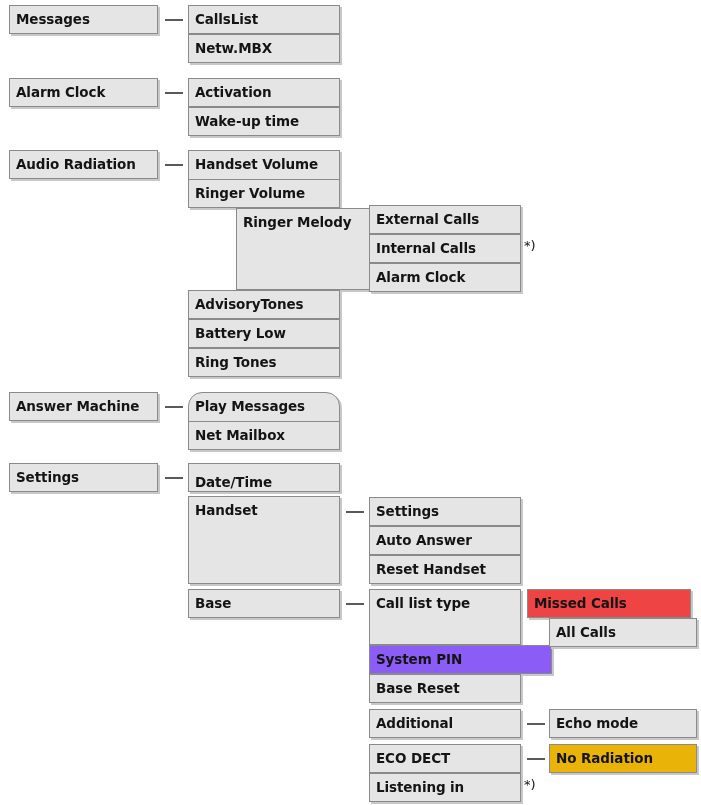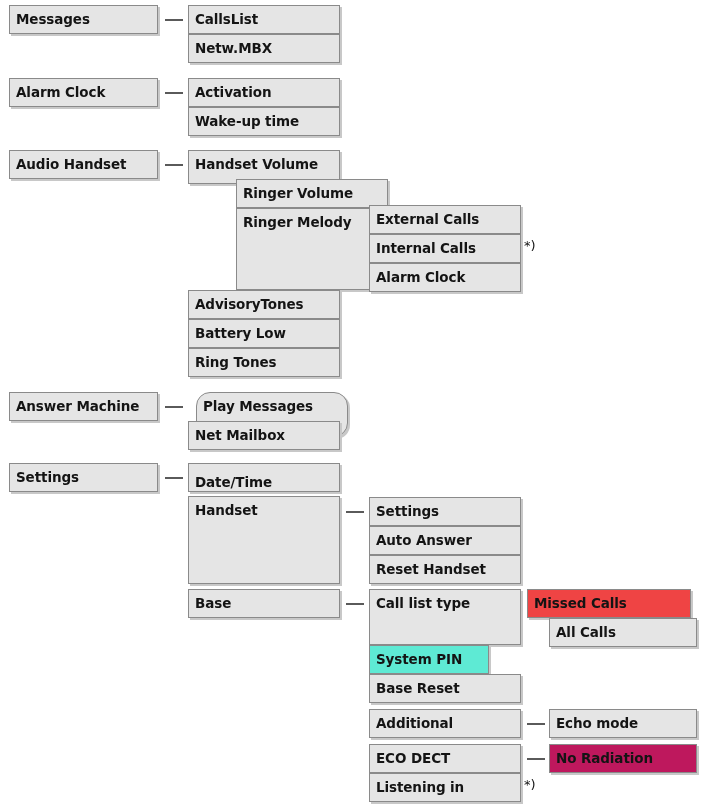--- a/index.html
+++ b/index.html
@@ -81,26 +81,26 @@
     <div class="node" style="left: 9px; top: 78px; width: 149px; height: 29px; background: rgb(229, 229, 229); border-color: rgb(138, 138, 138); box-shadow: rgb(200, 200, 200) 2px 2px 0px 0px;">
       <span class="node-label" style="color: rgb(20, 20, 20);">Alarm Clock</span>
     </div>
     <div class="node" style="left: 188px; top: 78px; width: 152px; height: 29px; background: rgb(229, 229, 229); border-color: rgb(138, 138, 138); box-shadow: rgb(200, 200, 200) 2px 2px 0px 0px;">
       <span class="node-label" style="color: rgb(20, 20, 20);">Activation</span>
     </div>
     <div class="node" style="left: 188px; top: 107px; width: 152px; height: 29px; background: rgb(229, 229, 229); border-color: rgb(138, 138, 138); box-shadow: rgb(200, 200, 200) 2px 2px 0px 0px;">
       <span class="node-label" style="color: rgb(20, 20, 20);">Wake-up time</span>
     </div>
     <div class="node" style="left: 9px; top: 150px; width: 149px; height: 29px; background: rgb(229, 229, 229); border-color: rgb(138, 138, 138); box-shadow: rgb(200, 200, 200) 2px 2px 0px 0px;">
-      <span class="node-label" style="color: rgb(20, 20, 20);">Audio Handset</span>
+      <span class="node-label" style="color: rgb(20, 20, 20);">Audio Radiation</span>
     </div>
     <div class="node" style="left: 188px; top: 150px; width: 152px; height: 34px; background: rgb(229, 229, 229); border-color: rgb(138, 138, 138); box-shadow: rgb(200, 200, 200) 2px 2px 0px 0px;">
       <span class="node-label" style="color: rgb(20, 20, 20);">Handset Volume</span>
     </div>
-    <div class="node" style="left: 188px; top: 179px; width: 152px; height: 29px; background: rgb(229, 229, 229); border-color: rgb(138, 138, 138); box-shadow: rgb(200, 200, 200) 2px 2px 0px 0px; margin-left: 48px;">
+    <div class="node" style="left: 188px; top: 179px; width: 152px; height: 29px; background: rgb(229, 229, 229); border-color: rgb(138, 138, 138); box-shadow: rgb(200, 200, 200) 2px 2px 0px 0px;">
       <span class="node-label" style="color: rgb(20, 20, 20);">Ringer Volume</span>
     </div>
     <div class="node" style="left: 188px; top: 208px; width: 152px; height: 82px; background: rgb(229, 229, 229); border-color: rgb(138, 138, 138); box-shadow: rgb(200, 200, 200) 2px 2px 0px 0px; margin-left: 48px;">
       <span class="node-label" style="color: rgb(20, 20, 20);">Ringer Melody</span>
     </div>
     <div class="node" style="left: 188px; top: 290px; width: 152px; height: 29px; background: rgb(229, 229, 229); border-color: rgb(138, 138, 138); box-shadow: rgb(200, 200, 200) 2px 2px 0px 0px;">
       <span class="node-label" style="color: rgb(20, 20, 20);">AdvisoryTones</span>
     </div>
     <div class="node" style="left: 188px; top: 319px; width: 152px; height: 29px; background: rgb(229, 229, 229); border-color: rgb(138, 138, 138); box-shadow: rgb(200, 200, 200) 2px 2px 0px 0px;">
       <span class="node-label" style="color: rgb(20, 20, 20);">Battery Low</span>
@@ -113,21 +113,21 @@
     </div>
     <div class="node" style="left: 369px; top: 234px; width: 152px; height: 29px; background: rgb(229, 229, 229); border-color: rgb(138, 138, 138); box-shadow: rgb(200, 200, 200) 2px 2px 0px 0px;">
       <span class="node-label" style="color: rgb(20, 20, 20);">Internal Calls</span>
     </div>
     <div class="node" style="left: 369px; top: 263px; width: 152px; height: 29px; background: rgb(229, 229, 229); border-color: rgb(138, 138, 138); box-shadow: rgb(200, 200, 200) 2px 2px 0px 0px;">
       <span class="node-label" style="color: rgb(20, 20, 20);">Alarm Clock</span>
     </div>
     <div class="node" style="left: 9px; top: 392px; width: 149px; height: 29px; background: rgb(229, 229, 229); border-color: rgb(138, 138, 138); box-shadow: rgb(200, 200, 200) 2px 2px 0px 0px;">
       <span class="node-label" style="color: rgb(20, 20, 20);">Answer Machine</span>
     </div>
-    <div class="node" style="left: 196px; top: 392px; width: 152px; height: 45px; background: rgb(229, 229, 229); border-color: rgb(138, 138, 138); box-shadow: rgb(200, 200, 200) 2px 2px 0px 0px; border-radius: 14px;">
+    <div class="node" style="left: 188px; top: 392px; width: 152px; height: 45px; background: rgb(229, 229, 229); border-color: rgb(138, 138, 138); box-shadow: rgb(200, 200, 200) 2px 2px 0px 0px; border-radius: 14px;">
       <span class="node-label" style="color: rgb(20, 20, 20);">Play Messages</span>
     </div>
     <div class="node" style="left: 188px; top: 421px; width: 152px; height: 29px; background: rgb(229, 229, 229); border-color: rgb(138, 138, 138); box-shadow: rgb(200, 200, 200) 2px 2px 0px 0px;">
       <span class="node-label" style="color: rgb(20, 20, 20);">Net Mailbox</span>
     </div>
     <div class="node" style="left: 9px; top: 463px; width: 149px; height: 29px; background: rgb(229, 229, 229); border-color: rgb(138, 138, 138); box-shadow: rgb(200, 200, 200) 2px 2px 0px 0px;">
       <span class="node-label" style="color: rgb(20, 20, 20);">Settings</span>
     </div>
     <div class="node" style="left: 188px; top: 463px; width: 152px; height: 29px; background: rgb(229, 229, 229); border-color: rgb(138, 138, 138); box-shadow: rgb(200, 200, 200) 2px 2px 0px 0px; align-items: flex-end;">
       <span class="node-label" style="color: rgb(20, 20, 20);">Date/Time</span>
@@ -143,21 +143,21 @@
     </div>
     <div class="node" style="left: 369px; top: 526px; width: 152px; height: 29px; background: rgb(229, 229, 229); border-color: rgb(138, 138, 138); box-shadow: rgb(200, 200, 200) 2px 2px 0px 0px;">
       <span class="node-label" style="color: rgb(20, 20, 20);">Auto Answer</span>
     </div>
     <div class="node" style="left: 369px; top: 555px; width: 152px; height: 29px; background: rgb(229, 229, 229); border-color: rgb(138, 138, 138); box-shadow: rgb(200, 200, 200) 2px 2px 0px 0px;">
       <span class="node-label" style="color: rgb(20, 20, 20);">Reset Handset</span>
     </div>
     <div class="node" style="left: 369px; top: 589px; width: 152px; height: 56px; background: rgb(229, 229, 229); border-color: rgb(138, 138, 138); box-shadow: rgb(200, 200, 200) 2px 2px 0px 0px;">
       <span class="node-label" style="color: rgb(20, 20, 20);">Call list type</span>
     </div>
-    <div class="node" style="left: 369px; top: 645px; width: 120px; height: 29px; background: #5eead4; border-color: rgb(138, 138, 138); box-shadow: rgb(200, 200, 200) 2px 2px 0px 0px;">
+    <div class="node" style="left: 369px; top: 645px; width: 183px; height: 29px; background: #8b5cf6; border-color: rgb(138, 138, 138); box-shadow: rgb(200, 200, 200) 2px 2px 0px 0px;">
       <span class="node-label" style="color: rgb(20, 20, 20);">System PIN</span>
     </div>
     <div class="node" style="left: 369px; top: 674px; width: 152px; height: 29px; background: rgb(229, 229, 229); border-color: rgb(138, 138, 138); box-shadow: rgb(200, 200, 200) 2px 2px 0px 0px;">
       <span class="node-label" style="color: rgb(20, 20, 20);">Base Reset</span>
     </div>
     <div class="node" style="left: 527px; top: 589px; width: 164px; height: 29px; background: #ef4444; border-color: rgb(138, 138, 138); box-shadow: rgb(200, 200, 200) 2px 2px 0px 0px;">
       <span class="node-label" style="color: rgb(20, 20, 20);">Missed Calls</span>
     </div>
     <div class="node" style="left: 549px; top: 618px; width: 148px; height: 29px; background: rgb(229, 229, 229); border-color: rgb(138, 138, 138); box-shadow: rgb(200, 200, 200) 2px 2px 0px 0px;">
       <span class="node-label" style="color: rgb(20, 20, 20);">All Calls</span>
@@ -167,18 +167,18 @@
     </div>
     <div class="node" style="left: 549px; top: 709px; width: 148px; height: 29px; background: rgb(229, 229, 229); border-color: rgb(138, 138, 138); box-shadow: rgb(200, 200, 200) 2px 2px 0px 0px;">
       <span class="node-label" style="color: rgb(20, 20, 20);">Echo mode</span>
     </div>
     <div class="node" style="left: 369px; top: 744px; width: 152px; height: 29px; background: rgb(229, 229, 229); border-color: rgb(138, 138, 138); box-shadow: rgb(200, 200, 200) 2px 2px 0px 0px;">
       <span class="node-label" style="color: rgb(20, 20, 20);">ECO DECT</span>
     </div>
     <div class="node" style="left: 369px; top: 773px; width: 152px; height: 29px; background: rgb(229, 229, 229); border-color: rgb(138, 138, 138); box-shadow: rgb(200, 200, 200) 2px 2px 0px 0px;">
       <span class="node-label" style="color: rgb(20, 20, 20);">Listening in</span>
     </div>
-    <div class="node" style="left: 549px; top: 744px; width: 148px; height: 29px; background: #be185d; border-color: rgb(138, 138, 138); box-shadow: rgb(200, 200, 200) 2px 2px 0px 0px;">
+    <div class="node" style="left: 549px; top: 744px; width: 148px; height: 29px; background: #eab308; border-color: rgb(138, 138, 138); box-shadow: rgb(200, 200, 200) 2px 2px 0px 0px;">
       <span class="node-label" style="color: rgb(20, 20, 20);">No Radiation</span>
     </div>
     <div class="footnote" style="left: 524px; top: 238px; color: rgb(20, 20, 20);">*)</div>
     <div class="footnote" style="left: 524px; top: 777px; color: rgb(20, 20, 20);">*)</div>
   </div>
 
 </body></html>

